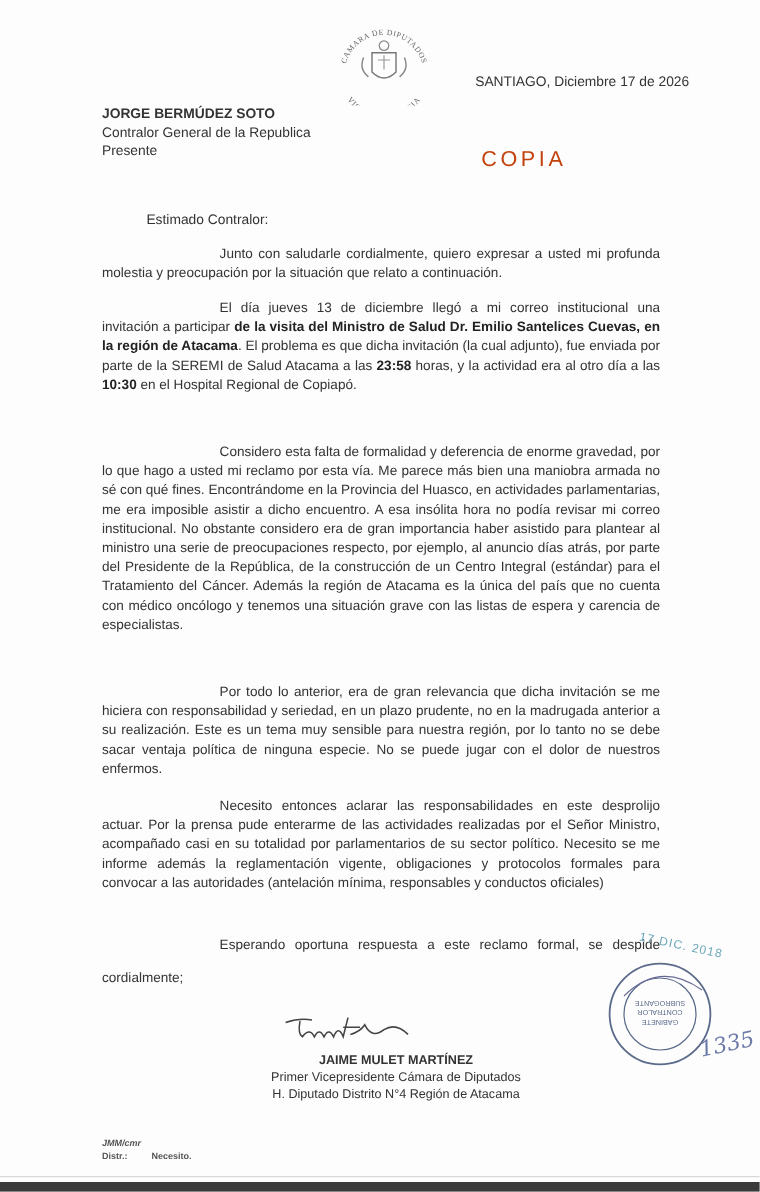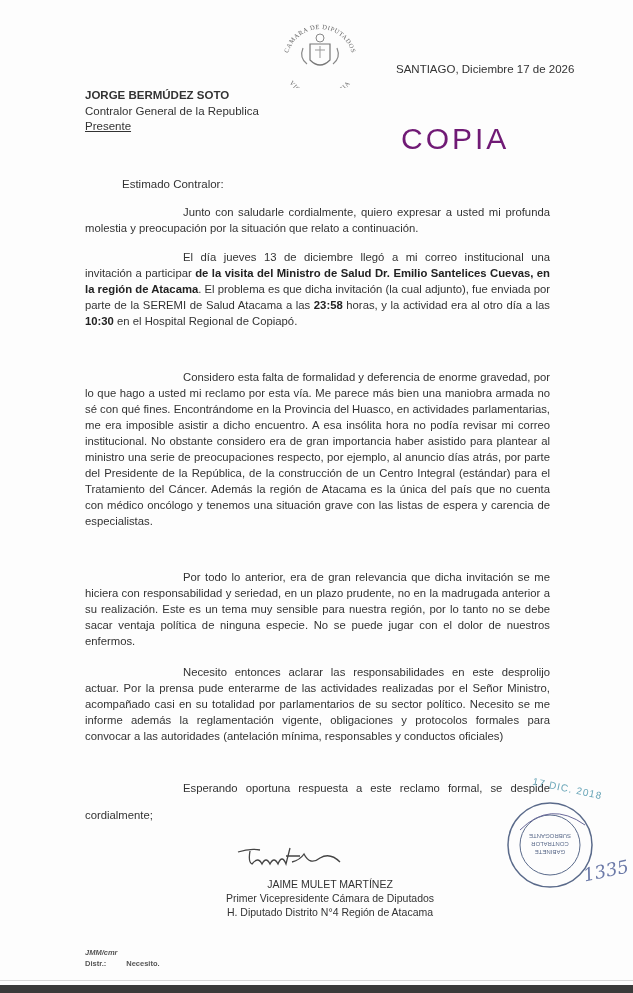--- a/index.html
+++ b/index.html
@@ -9,38 +9,38 @@
     font-family:"Liberation Sans", sans-serif;
   }
   .page { position:absolute; left:0; top:0; width:633px; height:985px; background:#fdfdfd; }
   .bottom-bar { position:absolute; left:0; top:985px; width:633px; height:8px; background:#3a3a3a; }
   .bottom-rule { position:absolute; left:0; top:980px; width:633px; height:1px; background:#d8d8d8; }
 
   .seal { position:absolute; left:275px; top:22px; width:90px; height:66px; }
   .seal svg { width:100%; height:100%; }
 
   .date { position:absolute; left:396px; top:63px; font-size:11.5px; color:#333; }
-  .copia { position:absolute; left:401px; top:122px; font-size:30px; letter-spacing:3px; color:#701a75; font-variant:small-caps; }
+  .copia { position:absolute; left:401px; top:122px; font-size:18px; letter-spacing:3px; color:#c2410c; font-variant:small-caps; }
 
   .addr { position:absolute; left:85px; top:88px; font-size:11.5px; line-height:15.5px; color:#333; }
   .addr .name { font-weight:bold; }
-  .addr .present { text-decoration:underline; }
+  .addr .present { }
 
   .greeting { position:absolute; left:85px; top:178px; font-size:11.5px; color:#333;padding-left:37px; }
 
   .para {
     position:absolute; left:85px; width:465px;
     font-size:11.3px; line-height:16px; text-align:justify; color:#333;
   }
   .para .indent { display:inline-block; width:98px; }
   .para b { font-weight:bold; color:#222; }
 
   .sigline { position:absolute; left:230px; top:842px; width:140px; height:30px; }
   .signer { position:absolute; left:180px; width:300px; text-align:center; font-size:10.5px; color:#333; }
-  .signer.name { top:878px; font-weight:normal;text-align:center; }
+  .signer.name { top:878px; font-weight:bold;text-align:center; }
   .signer.l1 { top:892px; }
   .signer.l2 { top:906px; }
 
   .ref { position:absolute; left:85px; font-size:7.5px; font-style:italic; font-weight:bold; color:#555; }
   .ref.r1 { top:948px; }
   .ref.r2 { top:959px; font-style:normal; }
   .ref.r2 span.gap { display:inline-block; width:20px; }
 
   .stamp { position:absolute; left:500px; top:790px; width:100px; height:110px; }
   .stamp svg { width:100%; height:100%; }

